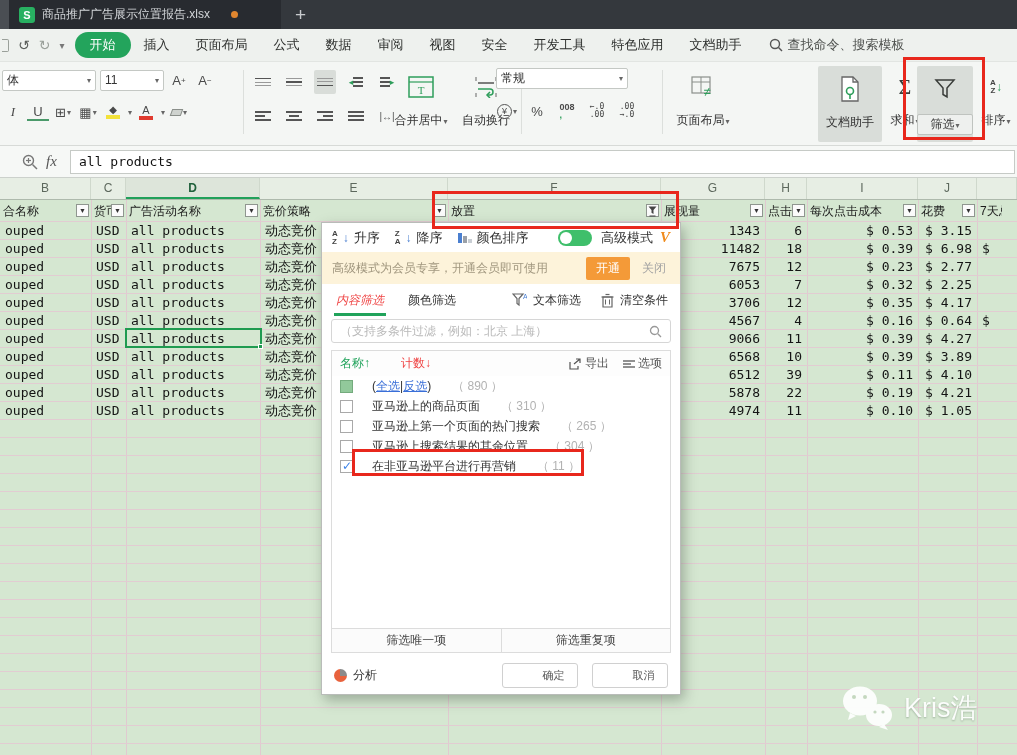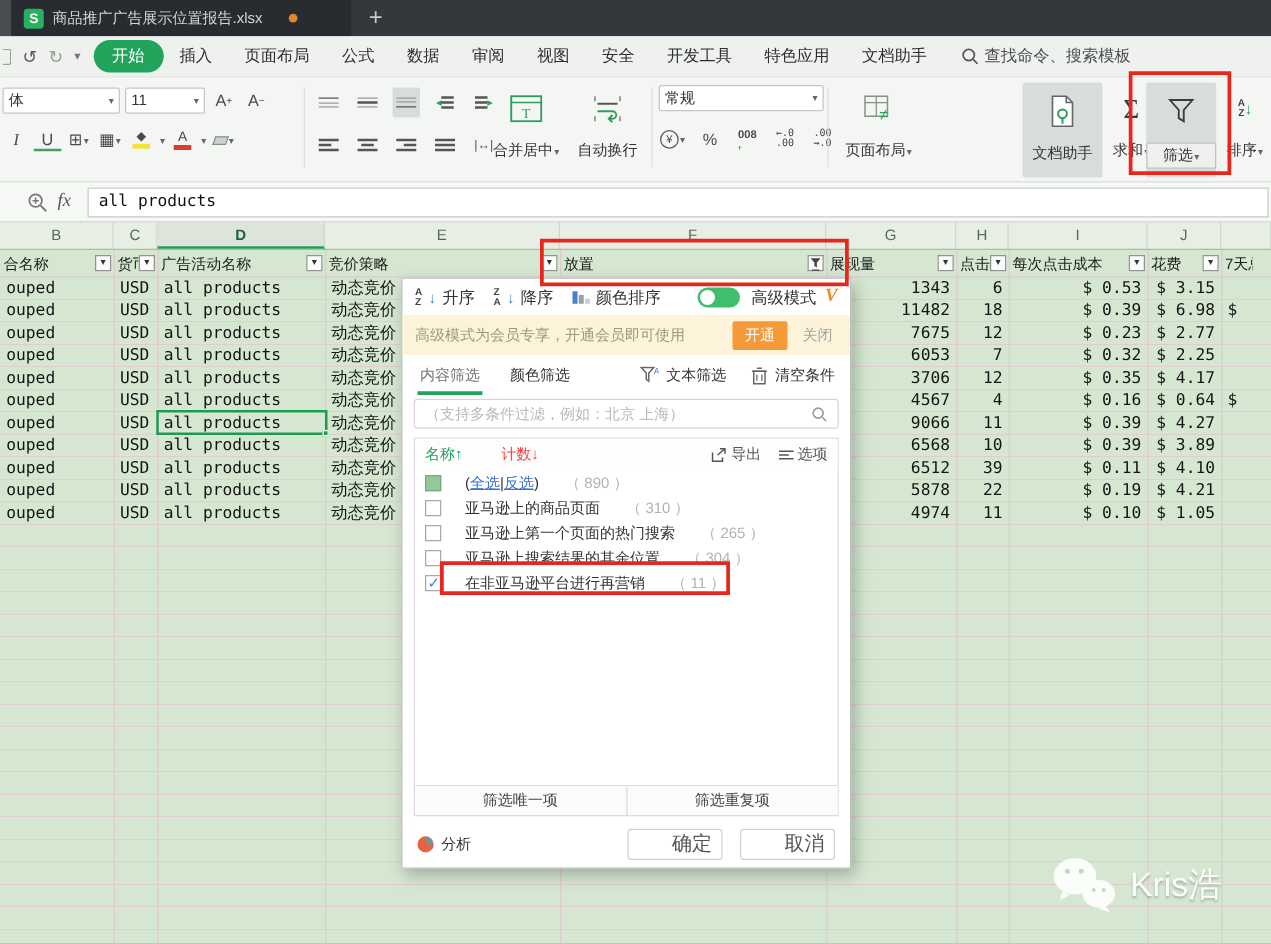--- a/index.html
+++ b/index.html
@@ -73,21 +73,21 @@
   .fpanel { position:absolute; left:321px; top:222px; width:360px; height:473px; background:#fff; border:1px solid #b9bcb9; box-shadow:3px 5px 12px rgba(50,60,50,.35); z-index:50; font-size:12px; color:#333; }
   .fp-sort { height:29px; display:flex; align-items:center; padding:0 10px; gap:5px; }
   .fp-sort .txt { font-size:13px; color:#333; margin-right:10px; }
   .toggle { width:34px; height:16px; border-radius:8px; background:#3fbf6b; position:relative; margin-left:auto; }
   .toggle .knob { position:absolute; left:2px; top:2px; width:12px; height:12px; border-radius:50%; background:#fff; }
   .vip-v { color:#f08c1e; font-family:"Liberation Serif",serif; font-weight:bold; font-style:italic; font-size:15px; margin-left:2px; }
   .fp-banner { height:30px; background:#fdf3da; display:flex; align-items:center; padding:16px 10px; color:#a1977f; font-size:12px; }
   .btn-open { margin-left:auto; background:#f49a38; color:#fff; padding:3px 10px; border-radius:2px; font-size:12px; }
   .btn-close-adv { color:#a3a3a3; margin:0 4px 0 12px; font-size:12px; }
   .fp-tabs { height:32px; display:flex; align-items:center; padding:0 12px; gap:8px; }
-  .fp-tab-active { color:#737373; position:relative; padding:7px 2px; }
+  .fp-tab-active { color:#ef4444; position:relative; padding:7px 2px;font-style:italic; }
   .fp-tab-active::after { content:""; position:absolute; left:0; right:0; bottom:0; height:3px; background:#21a35b; }
   .fp-tab { color:#333; margin-left:14px; }
   .fp-tabs .right { margin-left:auto; display:flex; align-items:center; gap:6px; }
   .fp-tabs .right .gap { width:8px; }
   .fp-search { height:30px; padding:3px 9px; }
   .fp-search .box { height:24px; border:1px solid #d6d6d6; border-radius:3px; background:#fff; display:flex; align-items:center; padding:0 8px; color:#b9b9b9; }
   .fp-search .box .ph { flex:1; white-space:nowrap; overflow:hidden; }
   .fp-listwrap { margin:4px 9px 0; border:1px solid #dcdcdc; }
   .fp-listhdr { height:25px; display:flex; align-items:center; padding:0 8px; gap:4px; background:#fdfdfd; }
   .fp-listhdr .name { color:#21a35b; }
@@ -100,21 +100,21 @@
   .cb.checked::after { content:"✓"; position:absolute; left:1px; top:-2px; color:#3b82e8; font-size:12px; font-weight:bold; }
   .fp-item .lab { white-space:nowrap; }
   .fp-item .count { color:#b2b2b2; margin-left:2px; white-space:nowrap; }
   .fp-item a { color:#3a6fd8; text-decoration:underline; }
   .fp-unique { height:23px; display:flex; background:#fbfbfb; }
   .fp-unique div { flex:1; text-align:center; line-height:23px; color:#444; }
   .fp-unique div:first-child { border-right:1px solid #dcdcdc; }
   .fp-actions { height:45px; display:flex; align-items:center; padding:0 12px; gap:6px; }
   .pie { width:13px; height:13px; border-radius:50%; background:conic-gradient(#8b8b8b 0 95deg, #e8623d 95deg 360deg); }
   .fp-actions .btns { margin-left:auto; display:flex; gap:14px; }
-  .fp-actions button { width:76px; height:25px; background:#fff; border:1px solid #d0d0d0; border-radius:3px; color:#555; font-size:16px; font-family:inherit;padding-left:27px; }
+  .fp-actions button { width:76px; height:25px; background:#fff; border:1px solid #d0d0d0; border-radius:3px; color:#555; font-size:11px; font-family:inherit;padding-left:27px; }
 
   
   .redbox { position:absolute; border:3px solid #e8271c; z-index:100; }
   #rb-filter { left:903px; top:57px; width:82px; height:83px; }
   #rb-header { left:432px; top:191px; width:247px; height:38px; }
   #rb-item   { left:352px; top:449px; width:232px; height:27px; }
 
   svg { display:block; }
 </style>
 </head>
@@ -290,21 +290,21 @@
             <path d="M3 1v4M3 17v4M23 1v4M23 17v4" stroke="#888" stroke-width="1.3"></path>
             <line x1="5" y1="7" x2="21" y2="7" stroke="#555" stroke-width="1.5"></line>
             <path d="M5 13h12a3 3 0 0 1 0 6h-2" fill="none" stroke="#2e9e5b" stroke-width="1.5"></path>
             <path d="M17 16l-3 3 3 3" fill="none" stroke="#2e9e5b" stroke-width="1.5"></path>
           </svg>
         </div>
       <div class="lbl">自动换行</div>
     </div>
     <div class="tb-divider" style="left:521px"></div>
 
-    <div style="position:absolute;left:527px;top:6px;width:132px">
+    <div style="position:absolute;left:496px;top:6px;width:132px">
       <span class="combo">
           <span>常规</span>
           <span class="dd">▾</span>
         </span>
       <div style="display:flex;gap:8px;align-items:center;margin-top:10px;">
         <span class="tbtn">
             <span style="width:15px;height:15px;border:1px solid #555;border-radius:50%;font-size:9px;display:inline-flex;align-items:center;justify-content:center">¥</span>
             <span class="dd8">▾</span>
           </span>
         <span class="tbtn">%</span>

